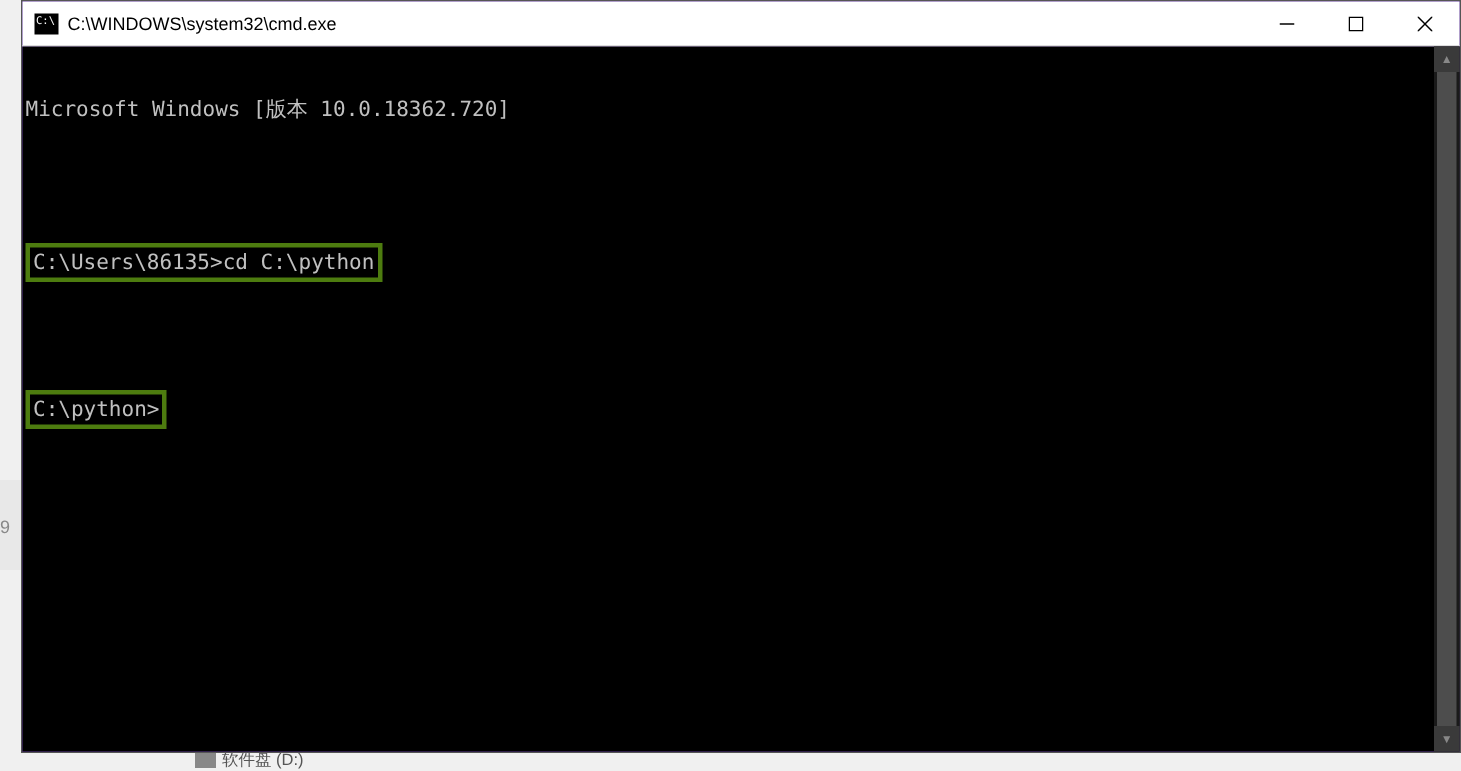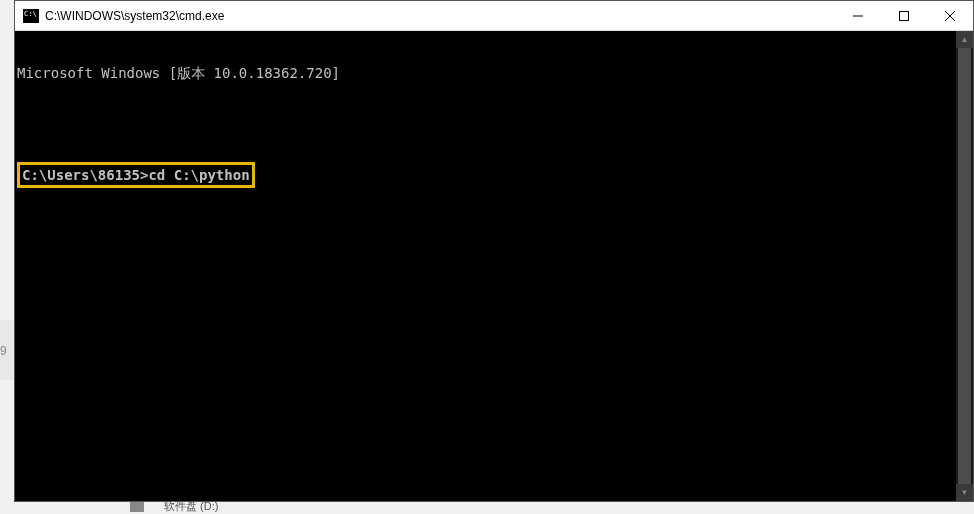--- a/index.html
+++ b/index.html
@@ -27,21 +27,21 @@
       color: #888;
     }
     .taskbar-item {
       position: absolute;
       left: 130px;
       bottom: 0;
       font-size: 11px;
       color: #555;
       display: flex;
       align-items: center;
-      gap: 20px;
+      gap: 4px;
     }
     .taskbar-icon {
       width: 14px;
       height: 10px;
       background: #888;
       display: inline-block;
     }
     .window {
       position: absolute;
       left: 14px;
@@ -108,25 +108,24 @@
       line-height: 16px;
       padding: 2px 0 0 0;
       overflow: hidden;
       position: relative;
       white-space: pre;
     }
     .term-line {
       padding: 0 2px;
     }
     .highlight-box {
-      border: 3px solid #eab308;
+      border: 3px solid #4d7c0f;
       padding: 2px 2px;
       display: inline-block;
       margin: 1px 0;
-      font-weight: bold;
     }
     .spacer { height: 16px; }
     .scrollbar {
       position: absolute;
       right: 0;
       top: 30px;
       bottom: 0;
       width: 17px;
       background: #2b2b2b;
       display: flex;
@@ -188,20 +187,21 @@
           </svg>
       </div>
     </div>
   </div>
 
   <div class="terminal">
     <div class="term-line">Microsoft Windows [版本 10.0.18362.720]</div>
     <div class="spacer"></div>
     <div class="term-line"><span class="highlight-box"><span>C:\Users\86135&gt;</span><span>cd C:\python</span></span></div>
     <div class="spacer" style="height:6px"></div>
+    <div class="term-line"><span class="highlight-box"><span>C:\python&gt;</span></span></div>
   </div>
 
   <div class="scrollbar">
     <div class="scroll-btn">
       <span>▲</span>
     </div>
     <div class="scroll-track">
       <div class="scroll-thumb"></div>
     </div>
     <div class="scroll-btn">

